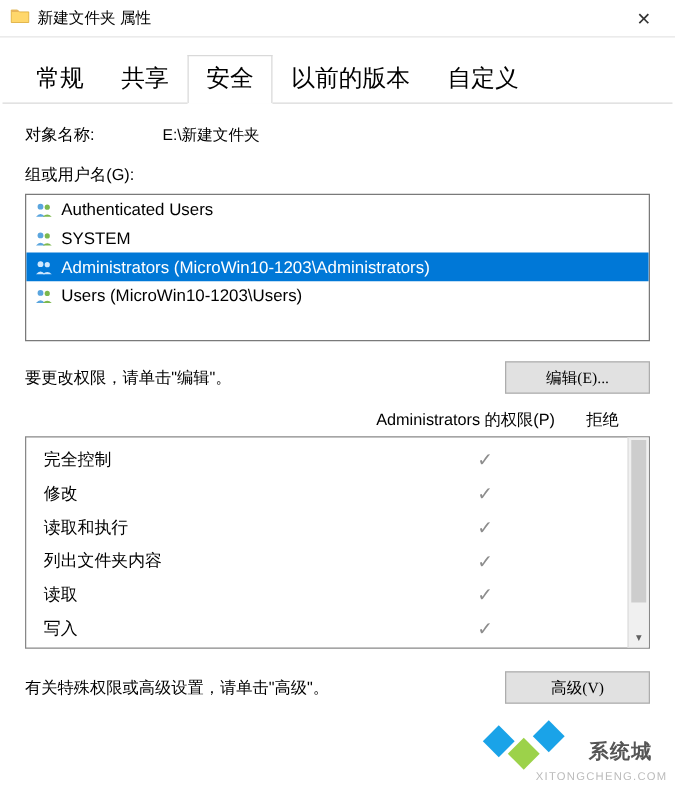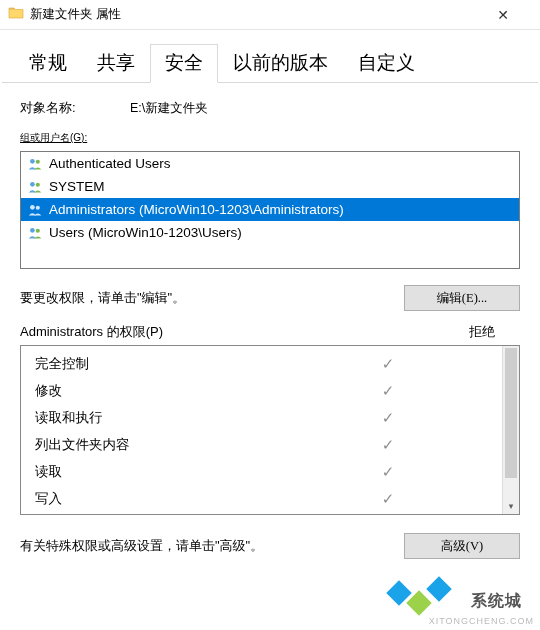--- a/index.html
+++ b/index.html
@@ -11,21 +11,21 @@
       height: 630px;
       overflow: hidden;
       color: #000;
     }
 
     
     .title-bar {
       height: 30px;
       display: flex;
       align-items: center;
-      padding: 0 16px 0 8px;
+      padding: 0 4px 0 8px;
       background: #fff;
       border-bottom: 1px solid #e5e5e5;
     }
     .folder-icon-svg { width: 16px; height: 16px; margin-right: 6px; }
     .title-text { flex: 1; font-size: 12.5px; }
     .close-btn {
       width: 42px; height: 28px;
       display: flex; align-items: center; justify-content: center;
       font-size: 14px; color: #333;
       cursor: pointer;
@@ -62,21 +62,21 @@
       z-index: 2;
     }
 
     .panel {
       padding: 16px 20px 10px 20px;
     }
 
     .row { display: flex; align-items: center; margin-bottom: 14px; }
     .label-col { width: 110px; font-size: 13px; }
 
-    .grp-label { font-size: 10px; margin-top: 12px; margin-bottom: 6px; text-decoration: underline; }
+    .grp-label { font-size: 13px; margin-top: 12px; margin-bottom: 6px; }
 
     .listbox {
       border: 1px solid #7a7a7a;
       height: 118px;
       overflow: hidden;
       background: #fff;
     }
     .list-item {
       display: flex;
       align-items: center;
@@ -105,21 +105,21 @@
       padding: 0 10px;
       font-family: Liberation Serif, serif;
     }
 
     .perm-header {
       display: flex;
       margin-top: 10px;
       font-size: 13px;
       padding-bottom: 4px;
     }
-    .perm-header .pname { flex: 1; }
+    .perm-header .pname { flex: 1; text-align: right; }
     .perm-header .pcol { width: 76px; text-align: center; }
 
     .perm-container {
       position: relative;
       border: 1px solid #888;
       height: 170px;
     }
     .perm-scroll {
       position: absolute;
       right: 0; top: 0; bottom: 0;

